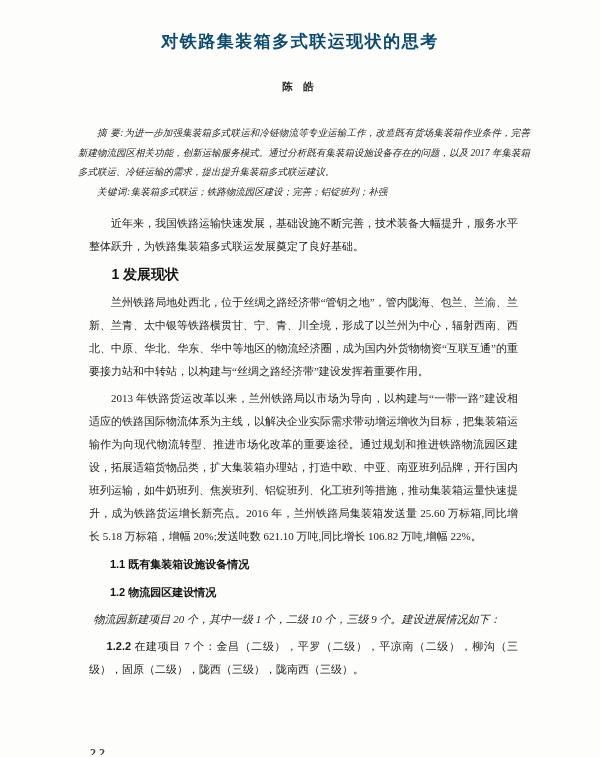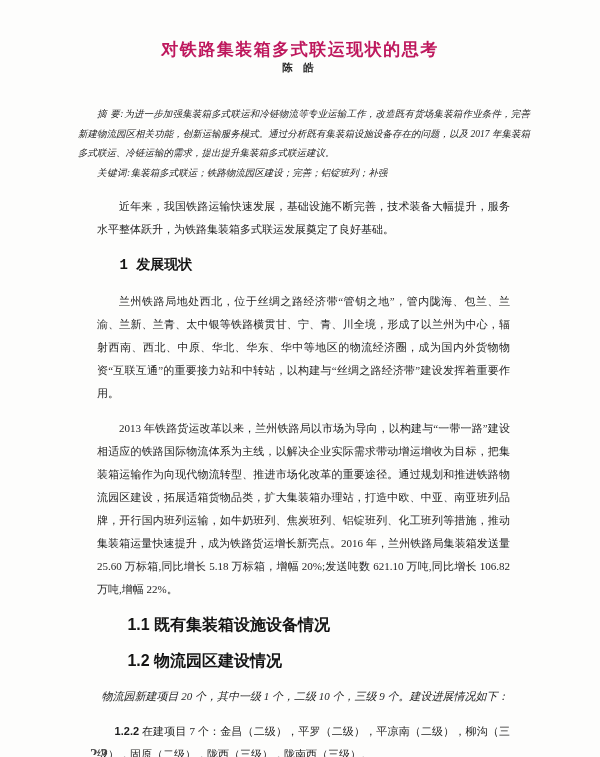--- a/index.html
+++ b/index.html
@@ -10,29 +10,30 @@
   .page {
     position: relative;
     width: 600px;
     height: 757px;
     background: #fdfdfc;
     overflow: hidden;
     font-family: "Liberation Serif", serif;
     color: #1c1c1c;
   }
   .doc-title {
-    padding-top: 38px;
+    padding-top: 30px;
     text-align: center;
     font-family: "Liberation Sans", sans-serif;
     font-weight: bold;
     font-size: 17px;
     letter-spacing: 1.5px;
-    color: #be185d;
+    color: #0c4a6e;
   }
   .author {
+    margin-top: 27px;
     text-align: center;
     font-weight: bold;
     font-size: 10.5px;
     letter-spacing: 4px;
     color: #222;
   }
   .abstract-block {
     margin: 30px 70px 0 78px;
     font-style: italic;
     font-size: 9.5px;
@@ -49,61 +50,61 @@
     letter-spacing: 0.5px;
   }
   .body-block {
     margin: 10px 78px 0 85px;
     font-size: 11px;
     line-height: 23px;
     text-align: justify;
     color: #1e1e1e;
   }
   .body-block p {
-    margin: 12px;
+    margin: 4px;
   }
   .para {
     text-indent: 2em;
   }
   .para-flush {
     text-indent: 0.4em;
     font-style: italic;
   }
   .para-item {
     text-indent: 1.6em;
   }
   .sec-h1 {
-    font-family: Liberation Mono, monospace;
+    font-family: Liberation Sans, sans-serif;
     font-weight: bold;
     font-size: 14px;
     line-height: 25px;
     text-indent: 1.6em;
     margin: 1px 0 1px 0;
     color: #141414;
   }
   .sec-h2 {
     font-family: "Liberation Sans", sans-serif;
     font-weight: bold;
-    font-size: 16px;
+    font-size: 11px;
     line-height: 24px;
     text-indent: 1.9em;
     margin: 1px 0 0 0;
     color: #141414;
   }
   .item-num {
     font-family: "Liberation Sans", sans-serif;
     font-weight: bold;
   }
   .page-frag {
     position: absolute;
     left: 90px;
     top: 746px;
     height: 9px;
     overflow: hidden;
-    font-size: 15px;
+    font-size: 12px;
     font-weight: bold;
     letter-spacing: 3px;
     color: #444;
   }
 </style>
 </head>
 <body>
 
 <div class="page">
 

